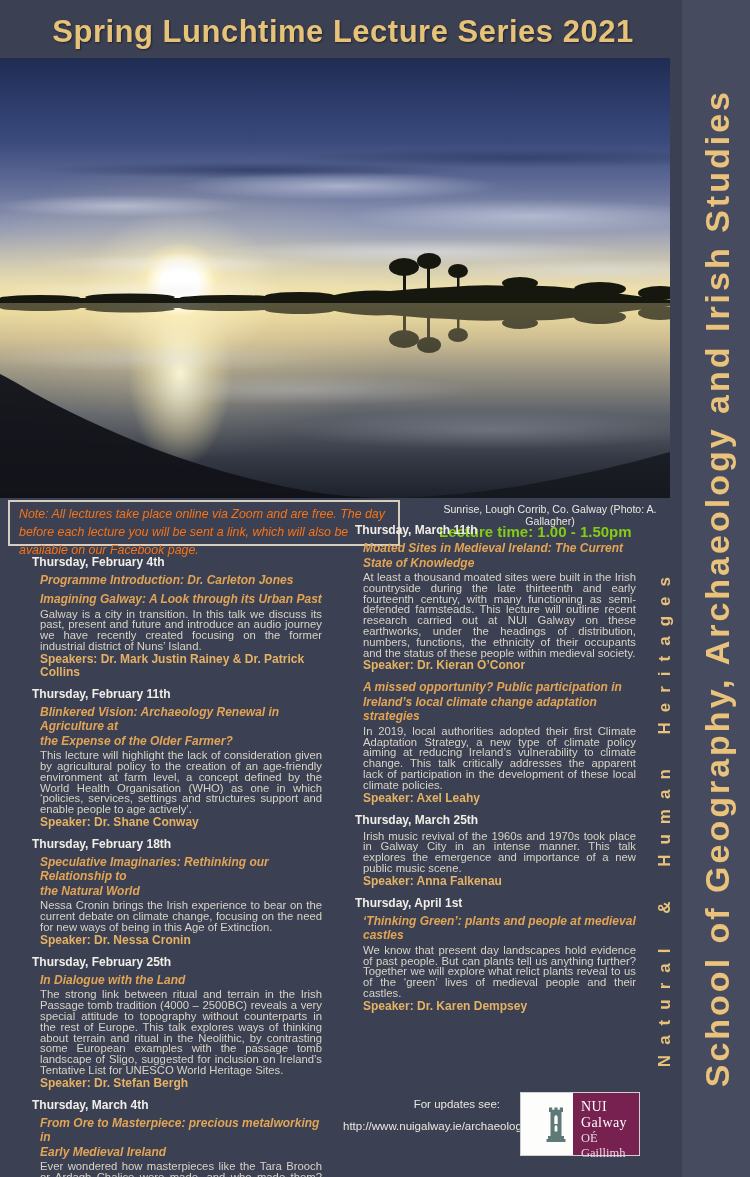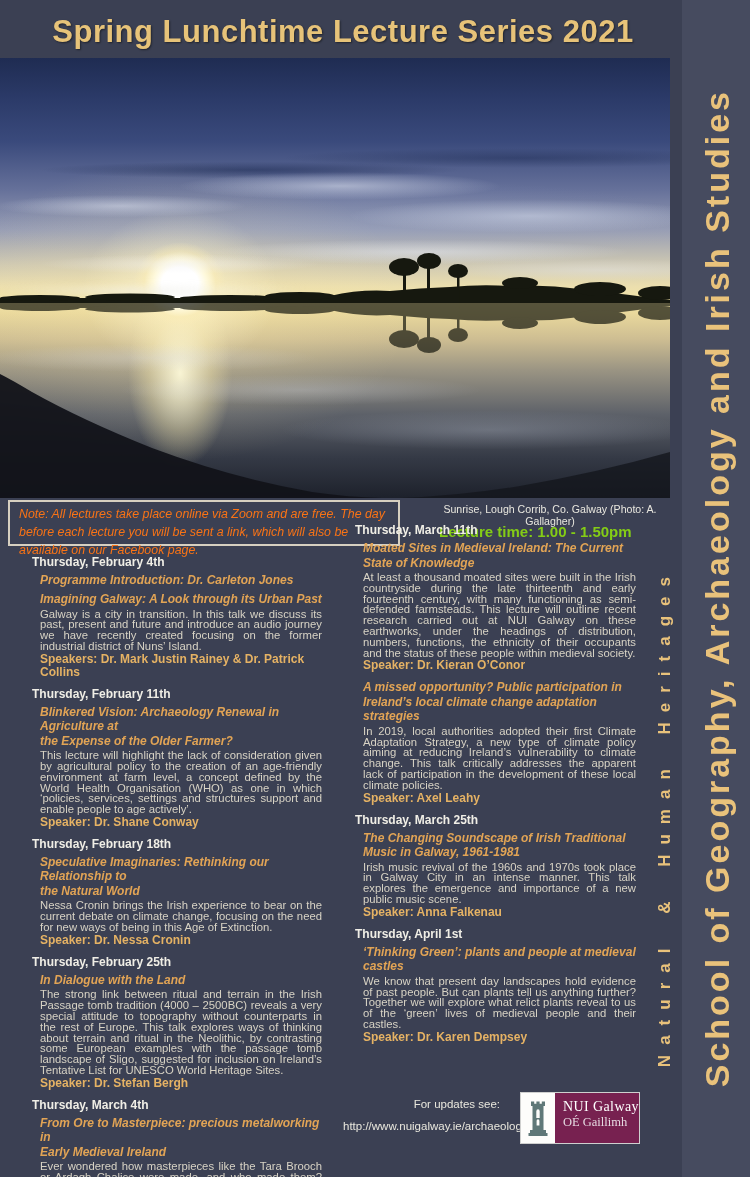--- a/index.html
+++ b/index.html
@@ -111,22 +111,22 @@
   }
   
   .updates-label {
     position:absolute; left:328px; top:1098px; width:172px; text-align:right;
     font-size:11.5px; color:#e9e7dd;
   }
   .updates-url {
     position:absolute; left:343px; top:1120px; font-size:11.5px; color:#e9e7dd;
   }
   .logo {
-    position:absolute; left:520px; top:1092px; width:120px; height:52px;
-    display:flex; border:1px solid #cfd0cf; box-sizing:border-box; background:#fdfdfb;
+    position:absolute; left:520px; top:1092px; width:120px; height:64px;
+    display:flex; border:1px solid #cfd0cf; box-sizing:border-box; background:#fdfdfb;padding-left:18px;
   }
   .logo-left { width:34px; display:flex; align-items:center; justify-content:center; background:#fdfdfb; }
   .logo-right {
     flex:1; background:#772150; color:#ffffff; padding:6px 0 0 8px;
     font-family:"Liberation Serif", serif;
   }
   .logo-name1 { font-size:14px; letter-spacing:0.4px; }
   .logo-name2 { font-size:12.5px; color:#e6dae2; }
 </style>
 </head>
@@ -220,22 +220,20 @@
       <div class="speaker">Speaker:  Dr. Kieran O’Conor</div>
     </div>
     <div class="entry">
       <div class="ltitle">A missed opportunity? Public participation in
 Ireland’s local climate change adaptation strategies</div>
       <div class="body">In 2019, local authorities adopted their first Climate Adaptation Strategy, a new type of climate policy aiming at reducing Ireland’s vulnerability to climate change. This talk critically addresses the apparent lack of participation in the development of these local climate policies.</div>
       <div class="speaker">Speaker:  Axel Leahy</div>
     </div>
     <div class="entry">
       <div class="date">Thursday, March 25th</div>
-      <div class="ltitle">The Changing Soundscape of Irish Traditional
-Music in Galway, 1961-1981</div>
       <div class="body">Irish music revival of the 1960s and 1970s took place in Galway City in an intense manner. This talk explores the emergence and importance of a new public music scene.</div>
       <div class="speaker">Speaker:  Anna Falkenau</div>
     </div>
     <div class="entry">
       <div class="date">Thursday, April 1st</div>
       <div class="ltitle">‘Thinking Green’: plants and people at medieval
 castles</div>
       <div class="body">We know that present day landscapes hold evidence of past people. But can plants tell us anything further? Together we will explore what relict plants reveal to us of the ‘green’ lives of medieval people and their castles.</div>
       <div class="speaker">Speaker:  Dr. Karen Dempsey</div>
     </div>

